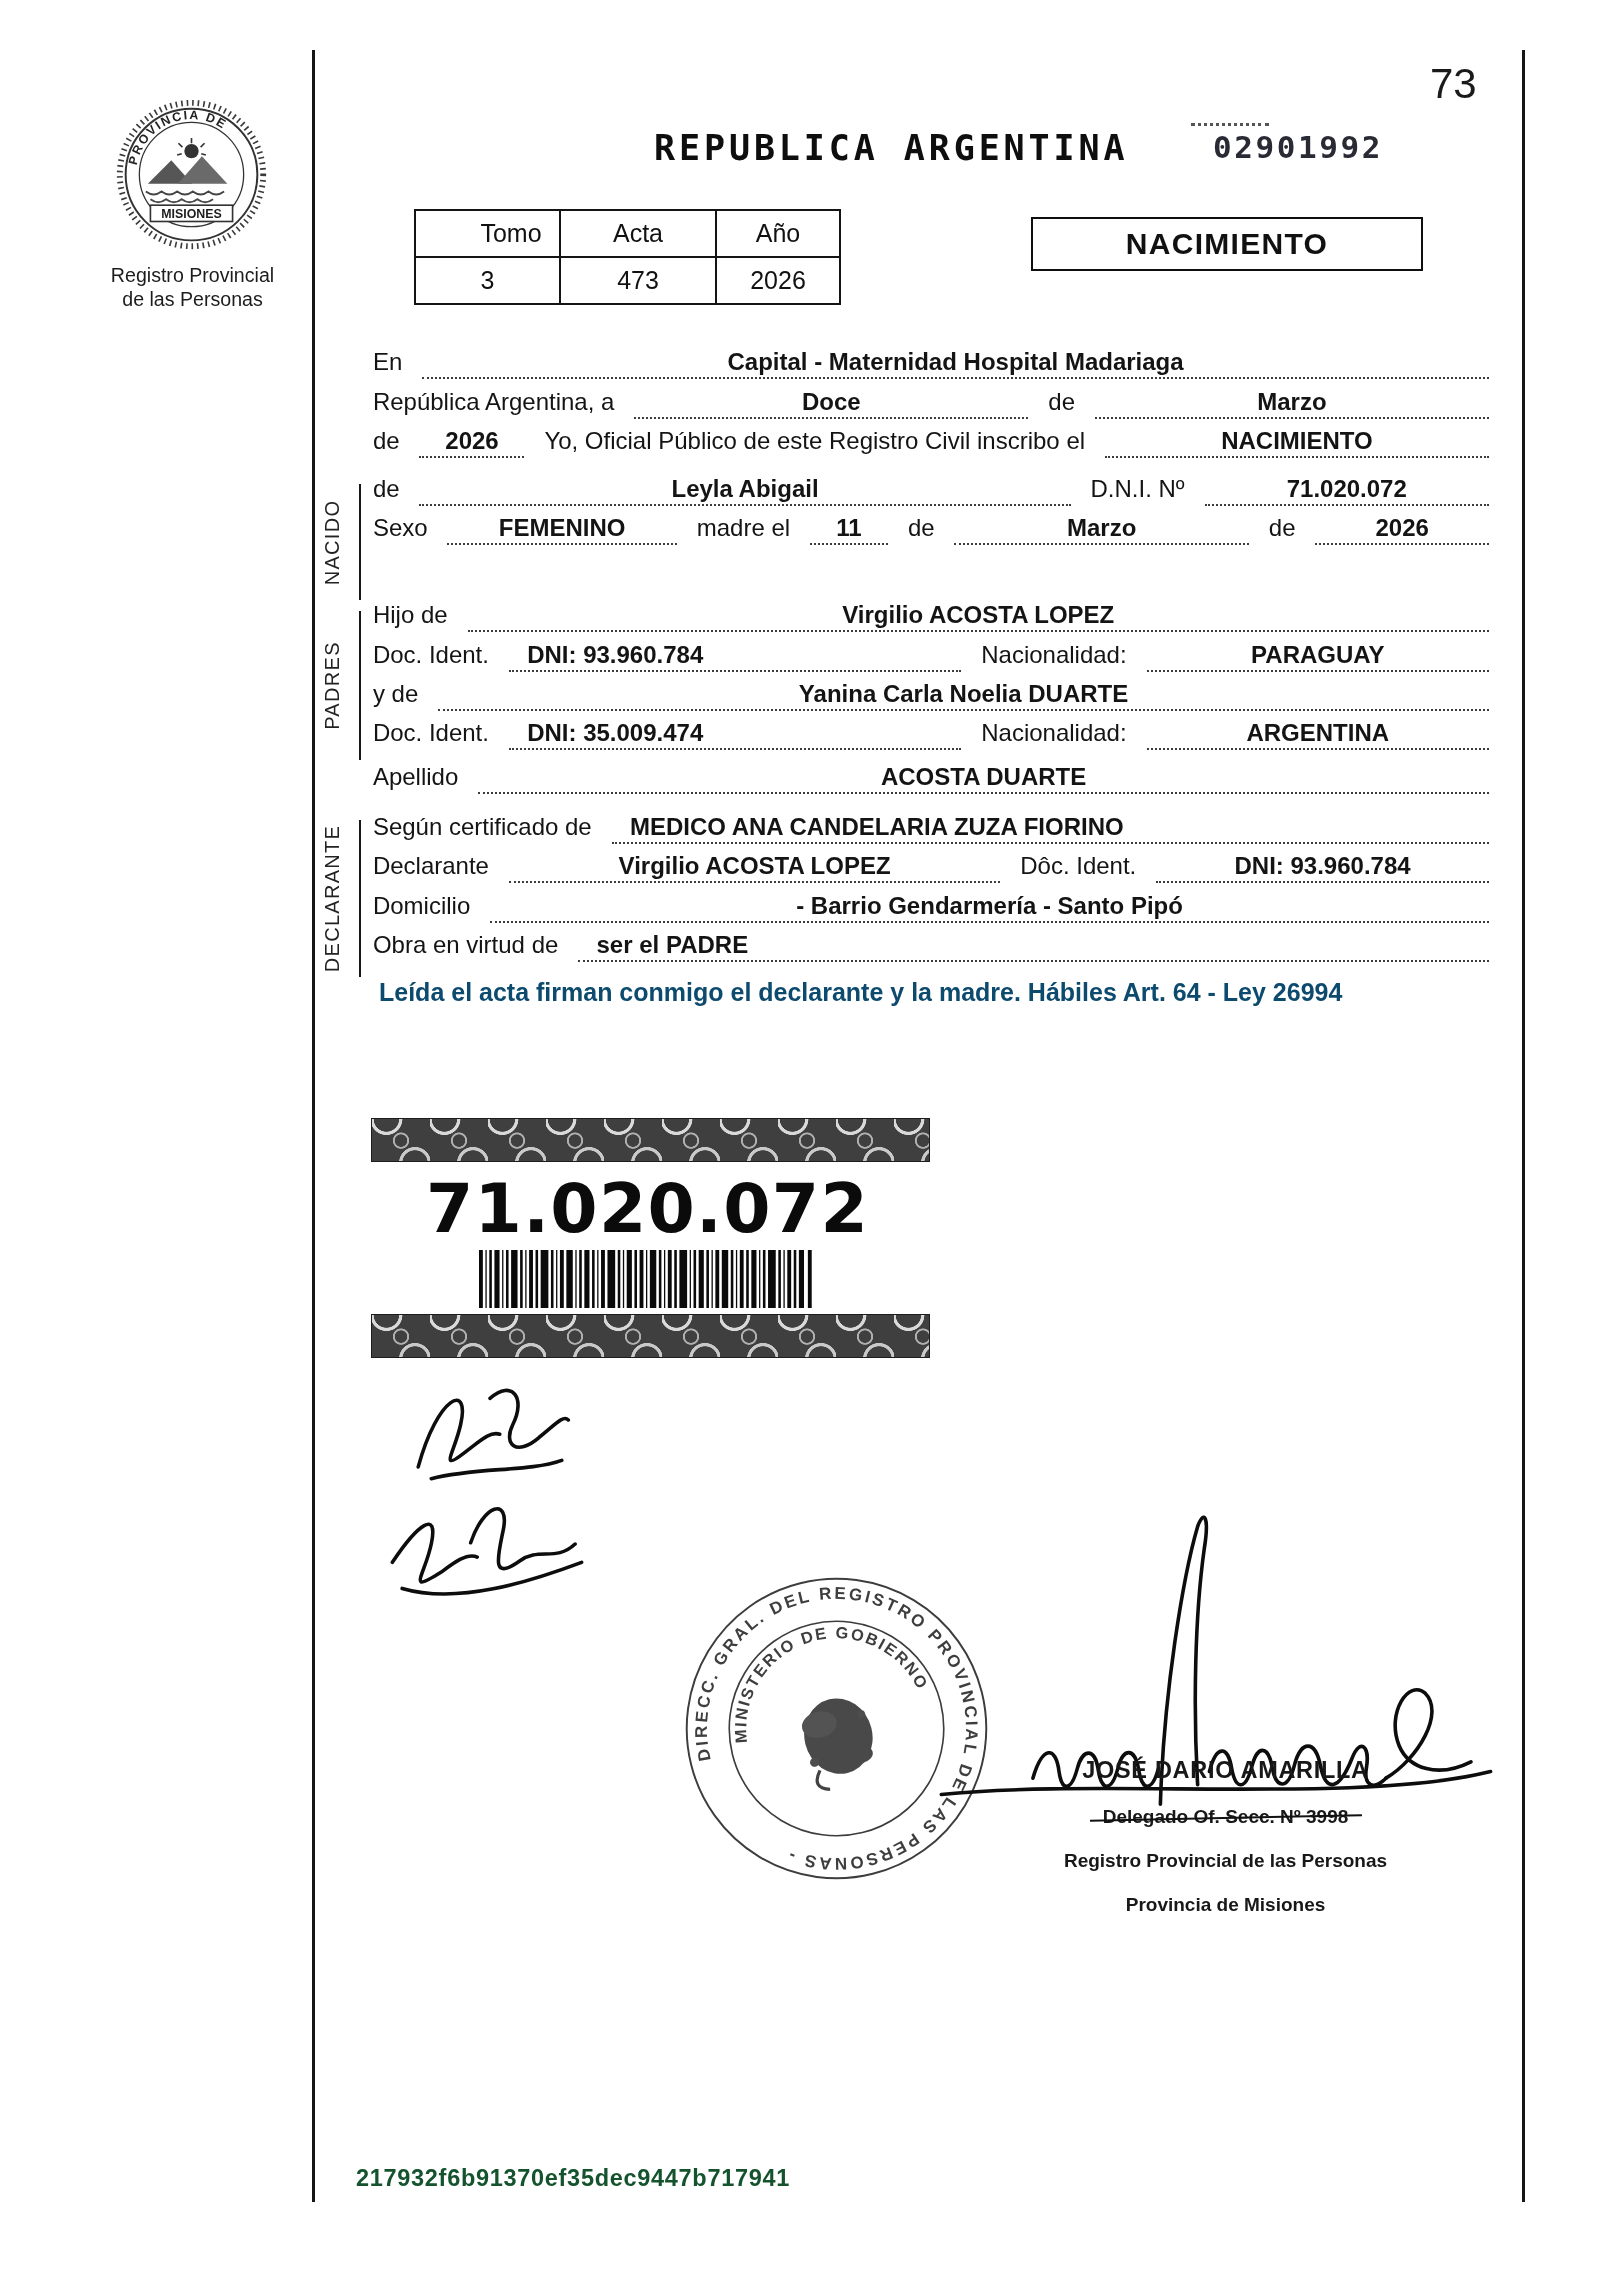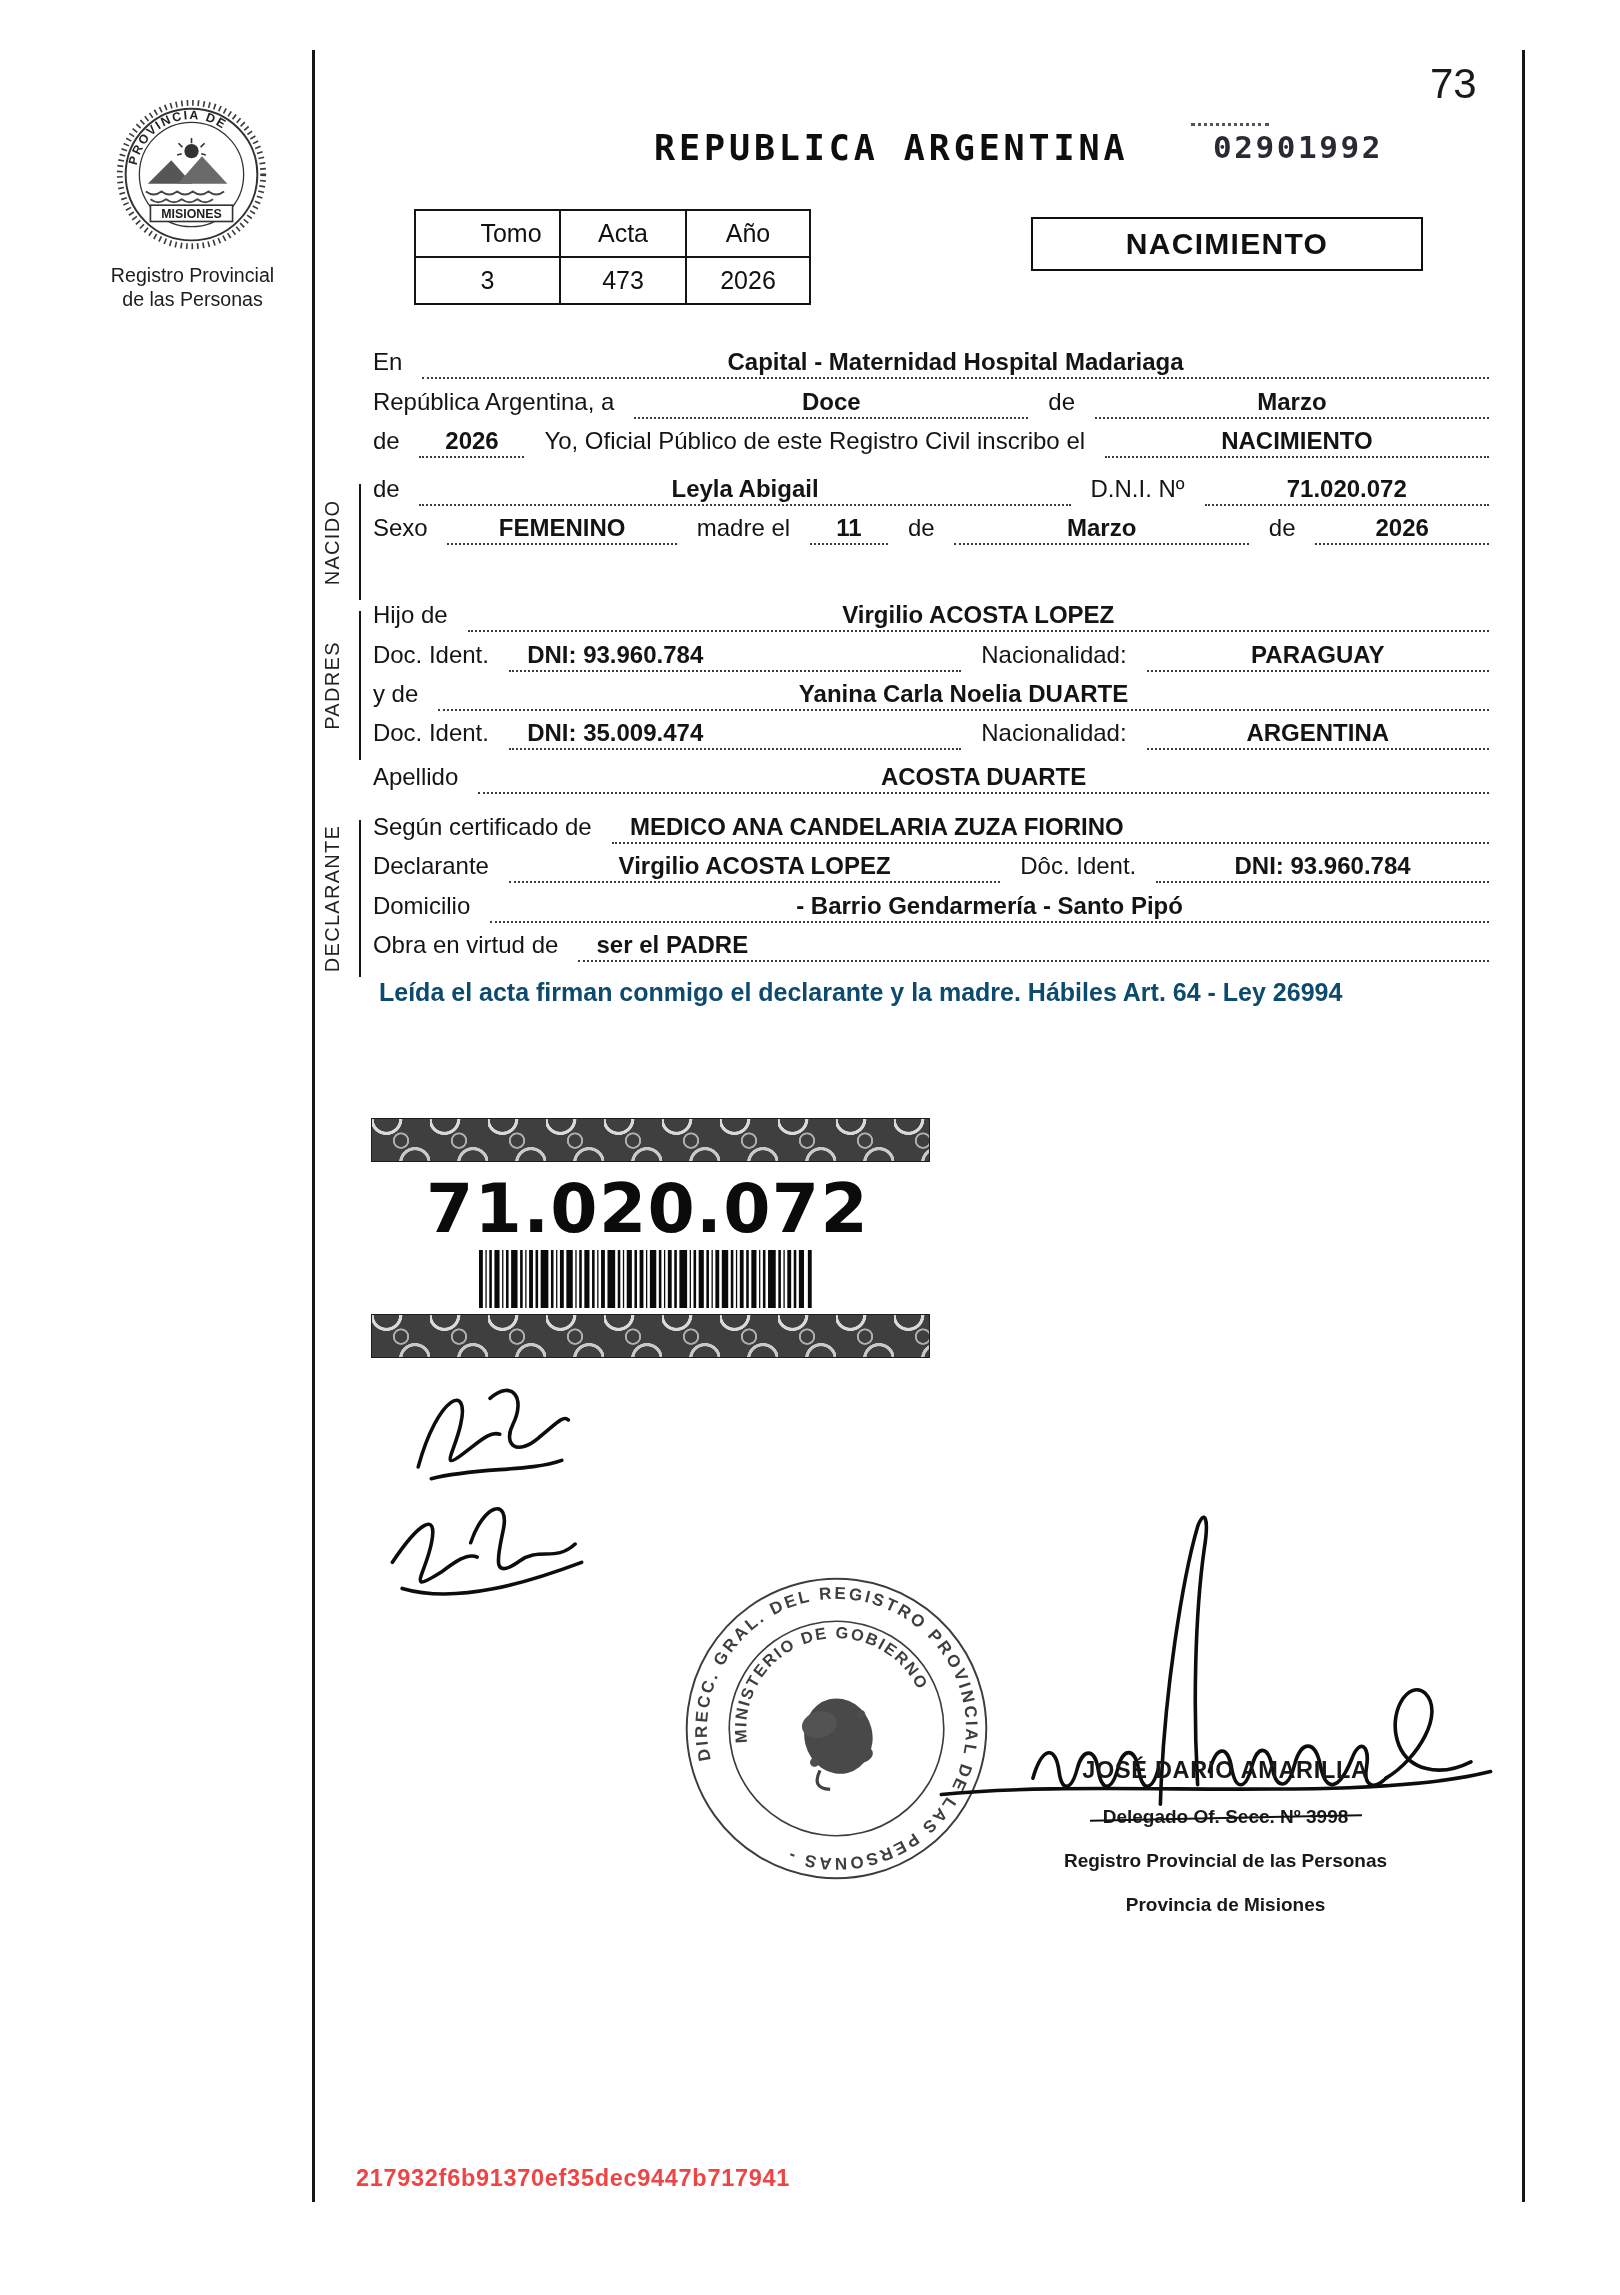--- a/index.html
+++ b/index.html
@@ -12,21 +12,21 @@
   .pageno{ position:absolute; left:1430px; top:60px; font-size:42px; color:#1a1a1a; }
 
   .title{ position:absolute; left:654px; top:128px; font-family:"DejaVu Sans Mono", monospace;
           font-weight:bold; font-size:35px; letter-spacing:3.9px; color:#0e0e0e; }
   .stampnum{ position:absolute; left:1213px; top:129px; font-family:"DejaVu Sans Mono", monospace;
              font-weight:bold; font-size:31px; letter-spacing:2.6px; color:#2a2a35; }
   .stampnum::before{ content:""; position:absolute; left:-22px; top:-6.5px; width:78px; border-top:3.3px dotted #555; }
 
   .acta-table{ position:absolute; left:414px; top:209px; border-collapse:collapse; }
   .acta-table td{ border:2px solid #141414; font-size:25px; text-align:center; height:47px; }
-  .acta-table td.c1{ width:145px;padding-left:47px; } .acta-table td.c2{ width:126px; } .acta-table td.c3{ width:124px; }
+  .acta-table td.c1{ width:145px;padding-left:47px; } .acta-table td.c2{ width:156px; } .acta-table td.c3{ width:124px; }
 
   .type-box{ position:absolute; left:1031px; top:217px; width:392px; height:54px; border:2.6px solid #0f0f0f;
              display:flex; align-items:center; justify-content:center; font-size:30px; font-weight:bold; letter-spacing:1.3px; }
 
   .seal{ position:absolute; left:110px; top:95px; }
   .seal-caption{ position:absolute; left:78px; top:264px; width:229px; text-align:center; font-size:19.6px; line-height:23.5px; color:#1c1c1c; }
 
   .fline{ position:absolute; left:369px; right:132px; display:flex; align-items:baseline; font-size:24px; color:#141414;gap:16px; }
   .lbl{ white-space:pre; padding:0 3.9px; }
   .fill{ flex:1; border-bottom:2.6px dotted #3c3c3c; text-align:center; font-weight:700; white-space:nowrap; padding:0 7.8px 0.7px; }
@@ -54,21 +54,21 @@
   .sig path{ fill:none; stroke:#0d0d0d; stroke-width:5.5; stroke-linecap:round; stroke-linejoin:round; }
 
   .round-stamp{ position:absolute; left:673px; top:1565px; transform:rotate(-14deg); opacity:.92; }
 
   .official{ position:absolute; left:1010px; top:1757px; width:431px; text-align:center; color:#181818; }
   .off-name{ font-size:23.5px; font-weight:bold; letter-spacing:0.7px; }
   .off-line{ font-size:19px; font-weight:bold; margin-top:22px; }
   .off-line.struck{ position:relative; display:inline-block; }
   .off-line.struck::after{ content:""; position:absolute; left:-13px; right:-13px; top:52%; border-top:2.6px solid #111; transform:rotate(-1.2deg); }
 
-  .hash{ position:absolute; left:356px; top:2165px; font-size:23.5px; font-weight:bold; letter-spacing:0.7px; color:#ef4444; }
+  .hash{ position:absolute; left:356px; top:2165px; font-size:23.5px; font-weight:bold; letter-spacing:0.7px; color:#14532d; }
 </style>
 </head>
 <body>
 
 <div class="page">
 
   <div class="vline left"></div>
   <div class="vline right"></div>
 
   <div class="pageno">73</div>

